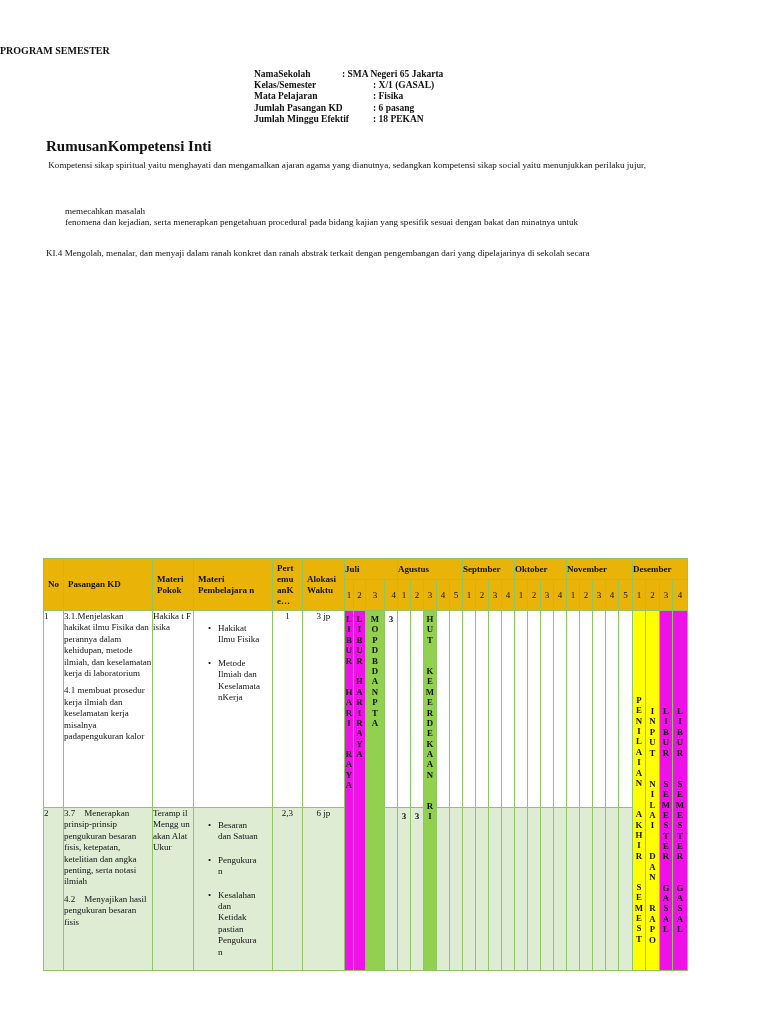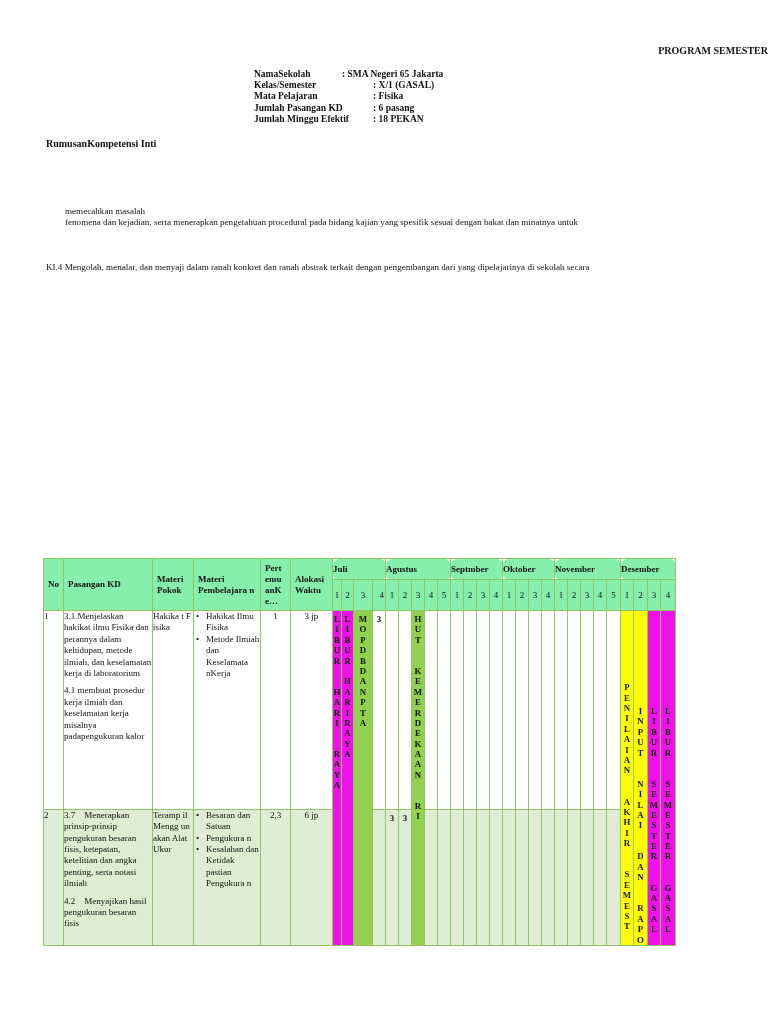--- a/index.html
+++ b/index.html
@@ -1,43 +1,43 @@
 <!DOCTYPE html>
 <html><head>
 <meta charset="utf-8">
 <style>
   html, body { margin:0; padding:0; background:#ffffff; }
   body { width:768px; height:1024px; position:relative; overflow:hidden;
          font-family:"Liberation Serif", "DejaVu Serif", serif; color:#111; }
-  .page-title { position:absolute; top:45px; left:0; width:768px; text-align:right;
+  .page-title { position:absolute; top:45px; left:0; width:768px; text-align:left;
                 font-weight:bold; font-size:10px; }
   .meta { position:absolute; top:69px; left:254px; font-size:9.5px; font-weight:bold; line-height:11.2px; }
   .meta-row { position:relative; height:11.2px; white-space:nowrap; }
   .meta-label { position:absolute; left:0; }
   .meta-value { position:absolute;text-align:right; }
-  .section-heading { position:absolute; top:138px; left:46px; font-weight:bold; font-size:10px; }
+  .section-heading { position:absolute; top:138px; left:46px; font-weight:bold; font-size:15px; }
   .para { position:absolute; left:46px; width:680px; font-size:9.1px; line-height:11.3px; }
   .ki { position:absolute; left:46px; width:680px; font-size:9.1px; line-height:11.3px; }
   .ki .first { white-space:nowrap; }
   .ki .rest { padding-left:19px; }
 
   table.prog { position:absolute; left:43px; top:558px; border-collapse:collapse;
                table-layout:fixed; font-size:9px; }
   table.prog td, table.prog th { border:1.5px solid #8fc663; padding:0; vertical-align:top; }
-  table.prog th { font-weight:bold; text-align:left; vertical-align:middle; background:#86efac; }
+  table.prog th { font-weight:bold; text-align:left; vertical-align:middle; background:#eab308; }
   .th-pad { padding:2px 4px !important; line-height:11px; }
-  .month { text-align:center; height:19px;border-radius:6px; }
+  .month { text-align:center; height:19px; }
   .week { text-align:center !important; font-weight:normal !important; height:30px; font-size:9px; }
   tr.row1 td { background:#ffffff; }
   tr.row2 td { background:#deecd3; }
   .cell { padding:3px 4px; line-height:11.4px; font-size:9px; }
   .cell p { margin:0 0 6px 0; }
   .center { text-align:center; }
   ul.mp { margin:0; padding:0 0 0 12px; list-style:none; }
-  ul.mp li { position:relative; margin:0; }
+  ul.mp li { position:relative; margin:12px; }
   ul.mp li::before { content:"\2022"; position:absolute; left:-10px; top:0; }
   .magenta { background:#ee12e8 !important; }
   .green { background:#92d050 !important; }
   .yellow { background:#ffff00 !important; }
   .vtext { font-weight:bold; font-size:8.8px; line-height:10.4px; text-align:center;
            word-break:break-all; padding-top:3px; }
   .vtext span { display:block; height:10.4px; }
   .wk-num { font-weight:bold; font-size:9px; text-align:center; padding-top:3px; }
 </style>
 </head>
@@ -64,28 +64,29 @@
   </div>
   <div class="meta-row">
     <span class="meta-label">Jumlah Minggu Efektif</span>
     <span class="meta-value" style="left:119px">:  18  PEKAN</span>
   </div>
 </div>
 
 <div class="section-heading">RumusanKompetensi Inti</div>
 
 <div class="para" style="top:160px">
+  <div style="white-space:pre"> Kompetensi sikap spiritual yaitu menghayati dan mengamalkan ajaran agama yang dianutnya, sedangkan kompetensi sikap social yaitu menunjukkan perilaku jujur,</div>
 </div>
 
 <div class="ki" style="top:206px">
   <div class="rest">memecahkan masalah</div>
   <div class="rest">fenomena dan kejadian, serta menerapkan pengetahuan procedural pada bidang kajian yang spesifik sesuai dengan bakat dan minatnya untuk</div>
 </div>
 
-<div class="ki" style="top:262px">
+<div class="ki" style="top:248px">
   <div class="first">KI.4 Mengolah, menalar, dan menyaji dalam ranah konkret dan ranah abstrak terkait dengan pengembangan dari yang dipelajarinya di sekolah secara</div>
 </div>
 
 <table class="prog">
   <colgroup>
     <col style="width:20px">
       <col style="width:89px">
       <col style="width:41px">
       <col style="width:67px">
       <col style="width:30px">

